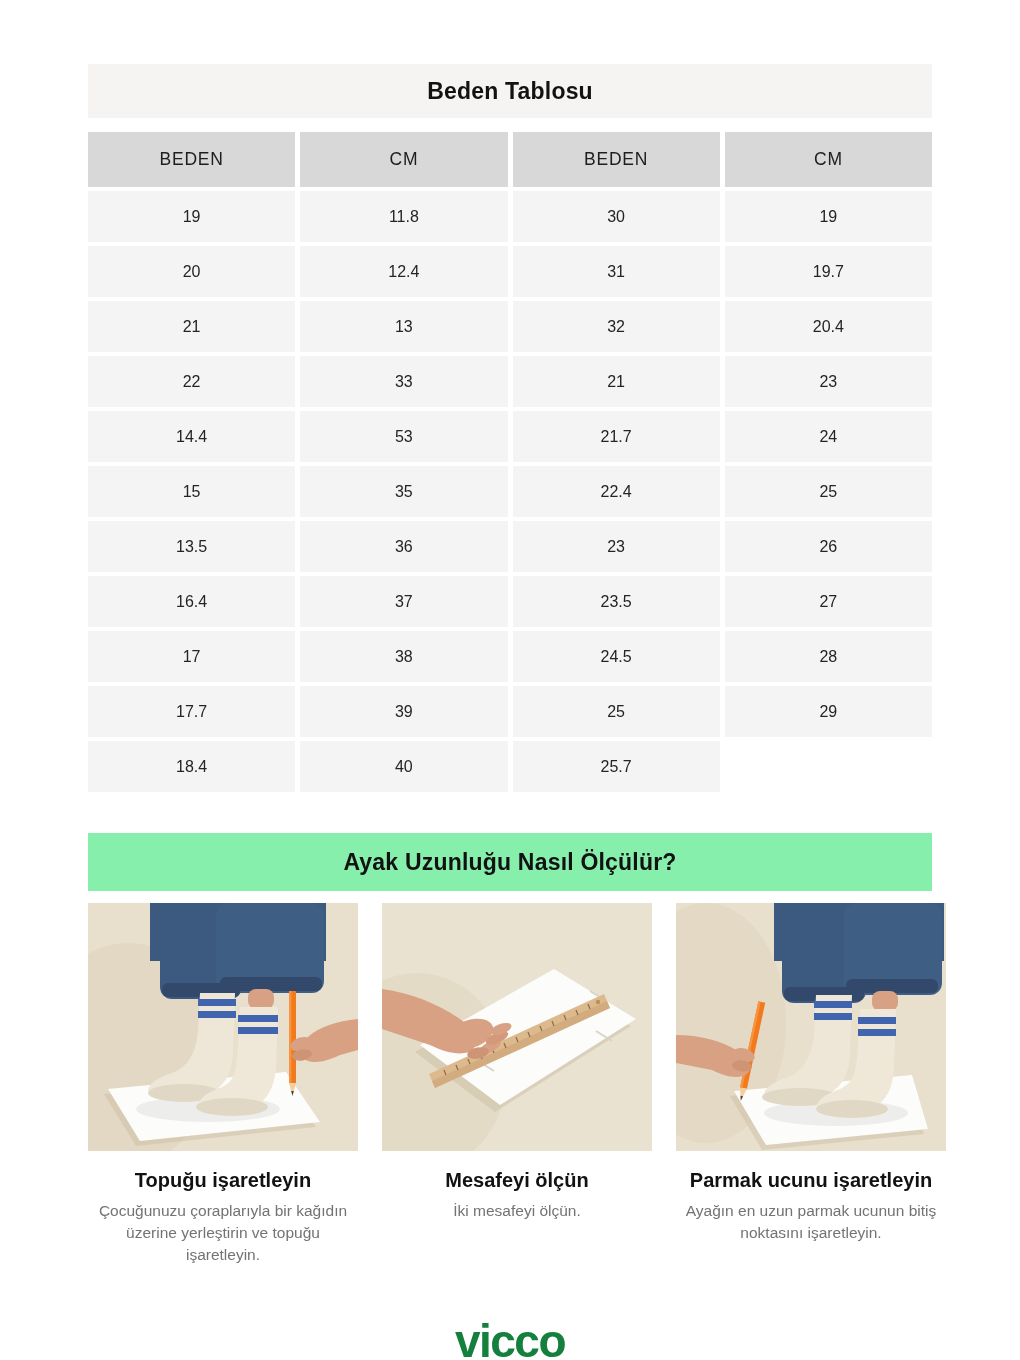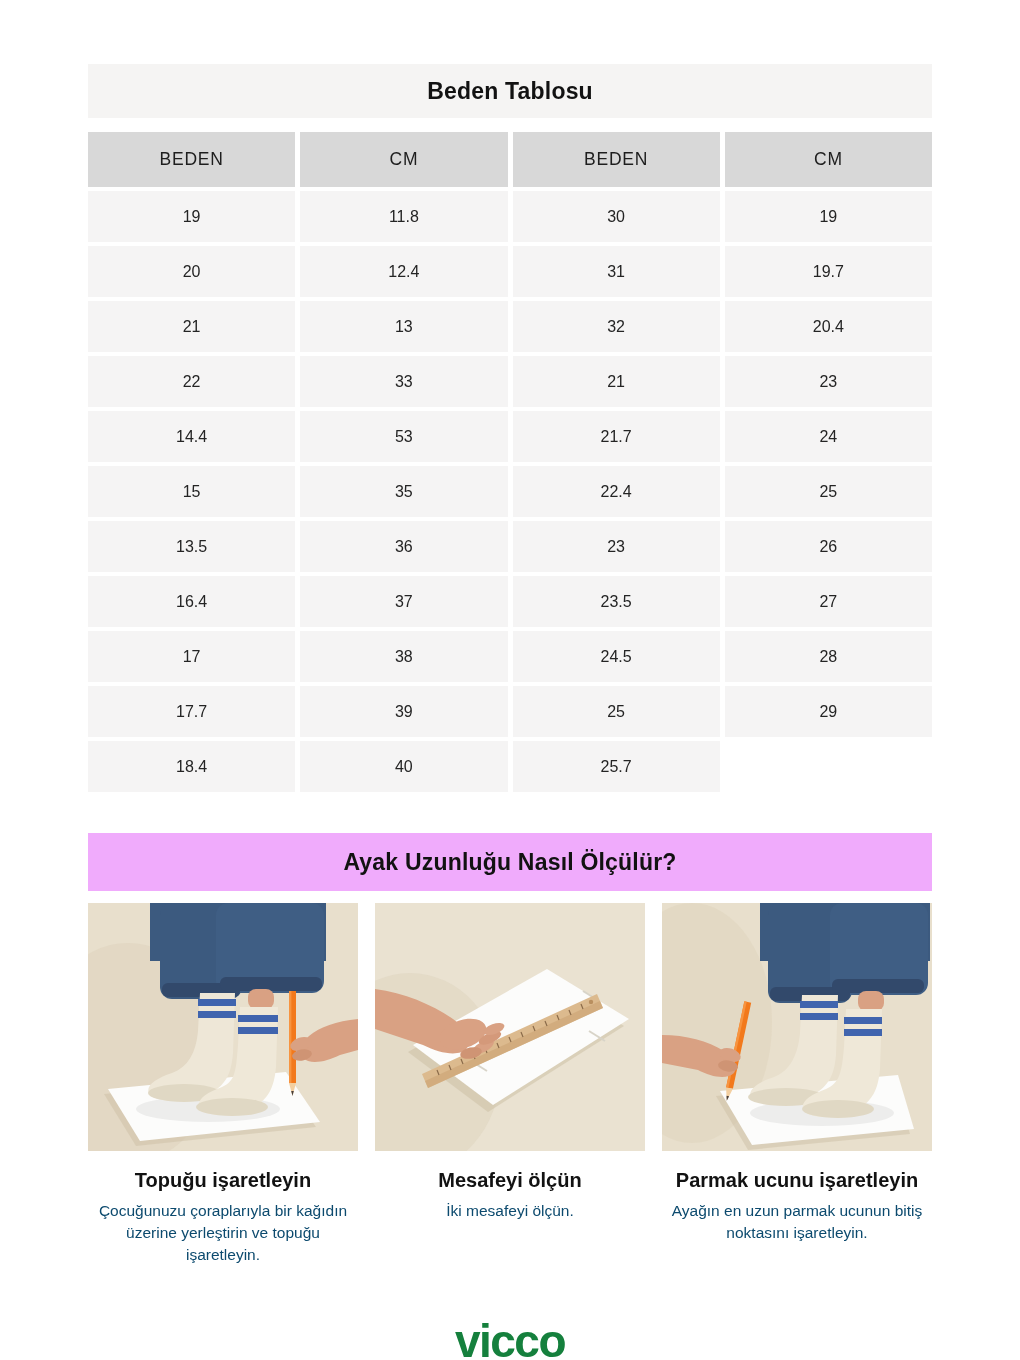--- a/index.html
+++ b/index.html
@@ -12,21 +12,21 @@
   .inner { padding:0 88px; }
 
   
   .band {
     height:54px; margin-top:49px; background:#f5f4f3;
     display:flex; align-items:center; justify-content:center;
   }
   .band h1, .band h2 {
     font-size:23px; font-weight:700; color:#121212; letter-spacing:.2px;
   }
-  .band.measure { margin-top:41px; height:58px; background:#f0abfc; }
+  .band.measure { margin-top:41px; height:58px; background:#86efac; }
 
   
   .size-grid {
     margin-top:14px;
     display:grid; grid-template-columns:repeat(4,1fr);
     gap:4px 5px;
   }
   .size-grid .th {
     background:#d8d8d8; height:55px;
     display:flex; align-items:center; justify-content:center;
@@ -34,31 +34,31 @@
   }
   .size-grid .td {
     background:#f5f4f4; height:51px;
     display:flex; align-items:center; justify-content:center;
     font-size:16px; color:#242424;
   }
 
   
   .steps {
     margin-top:12px;
-    display:grid; grid-template-columns:repeat(3,270px); gap:0 17px;
+    display:grid; grid-template-columns:repeat(3,270px); gap:0 24px;
   }
   .step { width:270px; }
   .photo { width:270px; height:248px; display:block; }
   .step h3 {
     margin-top:18px; font-size:20px; font-weight:700;
     text-align:center; color:#121212;
   }
   .step p {
     margin-top:8px; font-size:15.5px; line-height:1.42;
-    text-align:center; color:#0c4a6e; padding:0 2px;
+    text-align:center; color:#737373; padding:0 2px;
   }
 
   
   .footer { margin-top:52px; text-align:center; }
   .brand {
     font-size:46px; font-weight:700; color:#15803d;
     letter-spacing:-1.5px; line-height:1;
   }
 </style>
 </head>

